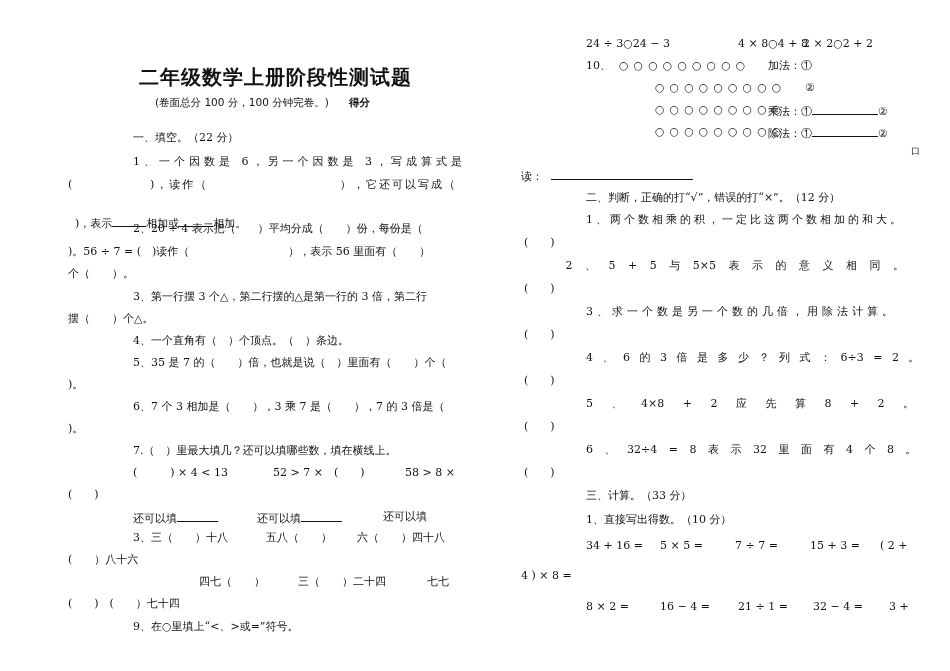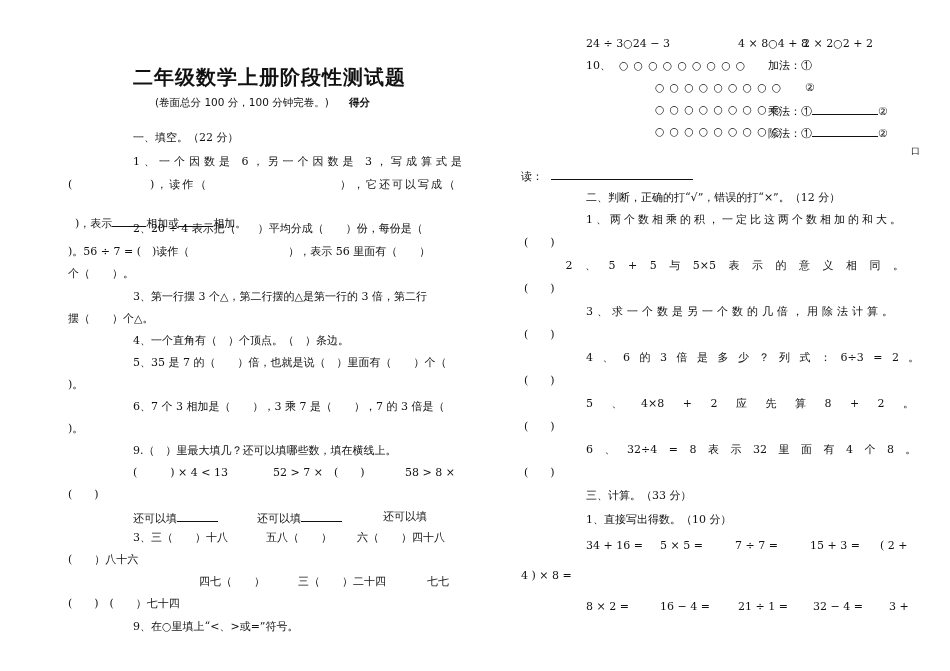--- a/index.html
+++ b/index.html
@@ -1,20 +1,20 @@
 <!DOCTYPE html>
 <html><head>
 <meta charset="utf-8">
 <style>
   html, body { margin:0; padding:0; background:#ffffff; }
   body { width:950px; height:671px; position:relative; overflow:hidden;
          font-family:"DejaVu Serif","Liberation Serif",serif; color:#111; }
   .t { position:absolute; white-space:pre; font-size:11px; line-height:14px; }
   .sp { letter-spacing:2px; }
-  .title { position:absolute; left:133px; top:64px; font-size:20px; font-weight:bold;
+  .title { position:absolute; left:139px; top:64px; font-size:20px; font-weight:bold;
            font-family:"DejaVu Sans","Liberation Sans",sans-serif; letter-spacing:1px; white-space:pre;text-align:center; }
   .sub { position:absolute; left:155px; top:96px; font-size:10.5px; font-weight:normal;
          font-family:"DejaVu Sans","Liberation Sans",sans-serif; white-space:pre; }
   .score { position:absolute; left:349px; top:96px; font-size:10.5px; font-weight:bold;
          font-family:"DejaVu Sans","Liberation Sans",sans-serif; white-space:pre; }
   .ul { display:inline-block; border-bottom:1px solid #111; height:11px; vertical-align:baseline; }
   .justify { position:absolute; display:flex; justify-content:space-between; font-size:11px; line-height:14px; }
   .circ { letter-spacing:5px; }
 </style>
 </head>
@@ -42,21 +42,21 @@
 <div class="t" style="left:68px;top:312px;text-align:center;">摆（　　）个△。</div>
 
 <div class="t" style="left:133px;top:334px;">4、一个直角有（　）个顶点。（　）条边。</div>
 
 <div class="t" style="left:133px;top:356px;">5、35 是 7 的（　　）倍，也就是说（　）里面有（　　）个（</div>
 <div class="t" style="left:68px;top:378px;">)。</div>
 
 <div class="t" style="left:133px;top:400px;">6、7 个 3 相加是（　　），3 乘 7 是（　　），7 的 3 倍是（</div>
 <div class="t" style="left:68px;top:422px;">)。</div>
 
-<div class="t" style="left:133px;top:444px;">9.（　）里最大填几？还可以填哪些数，填在横线上。</div>
+<div class="t" style="left:133px;top:444px;">7.（　）里最大填几？还可以填哪些数，填在横线上。</div>
 <div class="t" style="left:133px;top:466px;">(　　　) × 4 &lt; 13</div>
 <div class="t" style="left:273px;top:466px;">52 &gt; 7 ×　(　　)</div>
 <div class="t" style="left:405px;top:466px;">58 &gt; 8 ×</div>
 <div class="t" style="left:68px;top:488px;">(　　)</div>
 <div class="t" style="left:133px;top:510px;"><span>还可以填</span><span class="ul" style="width:41px;"></span></div>
 <div class="t" style="left:257px;top:510px;"><span>还可以填</span><span class="ul" style="width:41px;"></span></div>
 <div class="t" style="left:383px;top:510px;">还可以填</div>
 
 <div class="t" style="left:133px;top:531px;">3、三（　　）十八</div>
 <div class="t" style="left:266px;top:531px;">五八（　　）</div>

